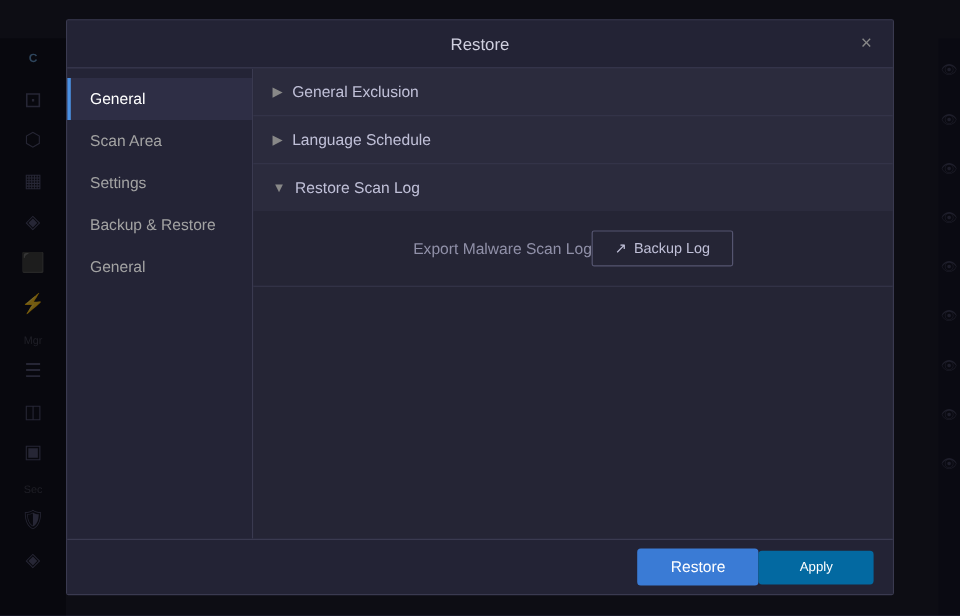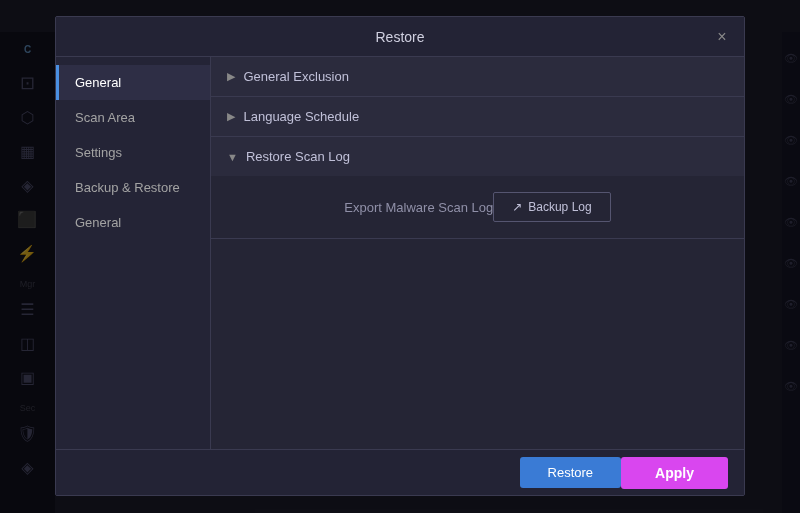--- a/index.html
+++ b/index.html
@@ -208,27 +208,27 @@
       border: none;
       color: #fff;
       font-size: 13px;
       cursor: pointer;
       border-radius: 3px;
       font-weight: 500;
     }
 
     .btn-apply {
       padding: 8px 34px;
-      background: #d946ef;
+      background: #0369a1;
       border: none;
       color: #fff;
-      font-size: 14px;
+      font-size: 11px;
       cursor: pointer;
       border-radius: 3px;
-      font-weight: 700;
+      font-weight: 400;
     }
 
     
     .app-sidebar {
       position: absolute;
       top: 32px;
       left: 0;
       width: 55px;
       height: 481px;
       background: #12121f;

